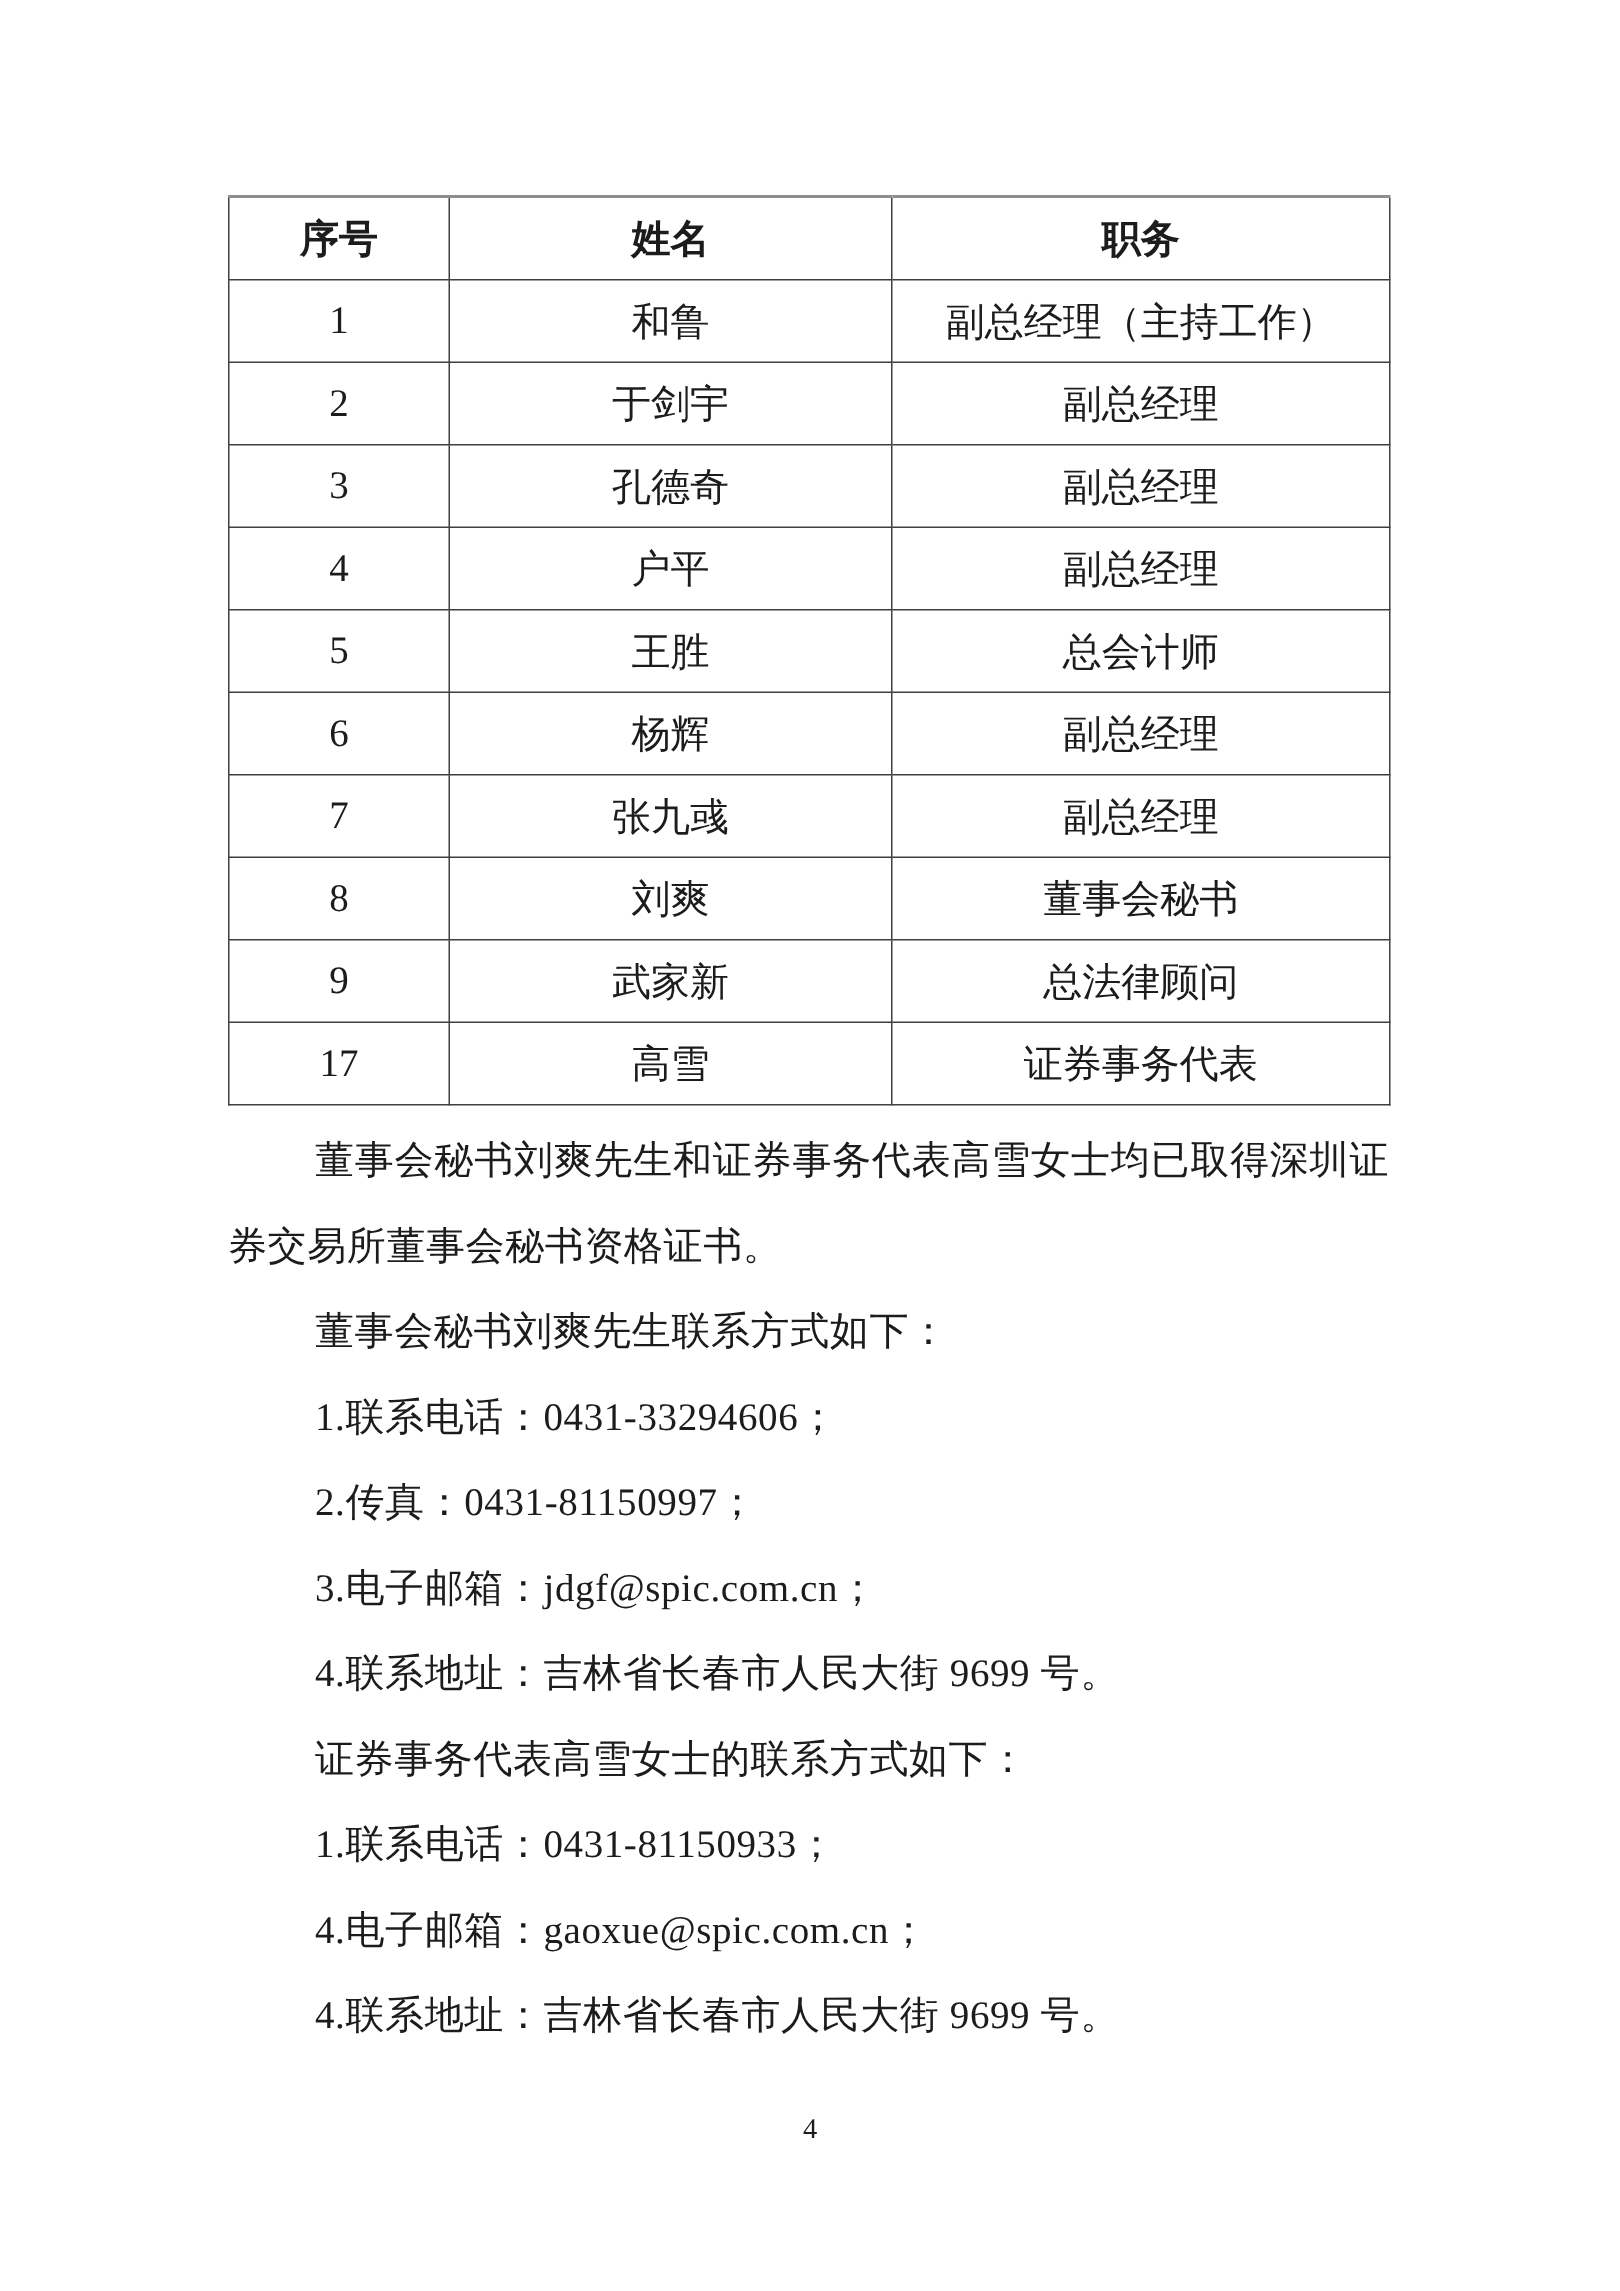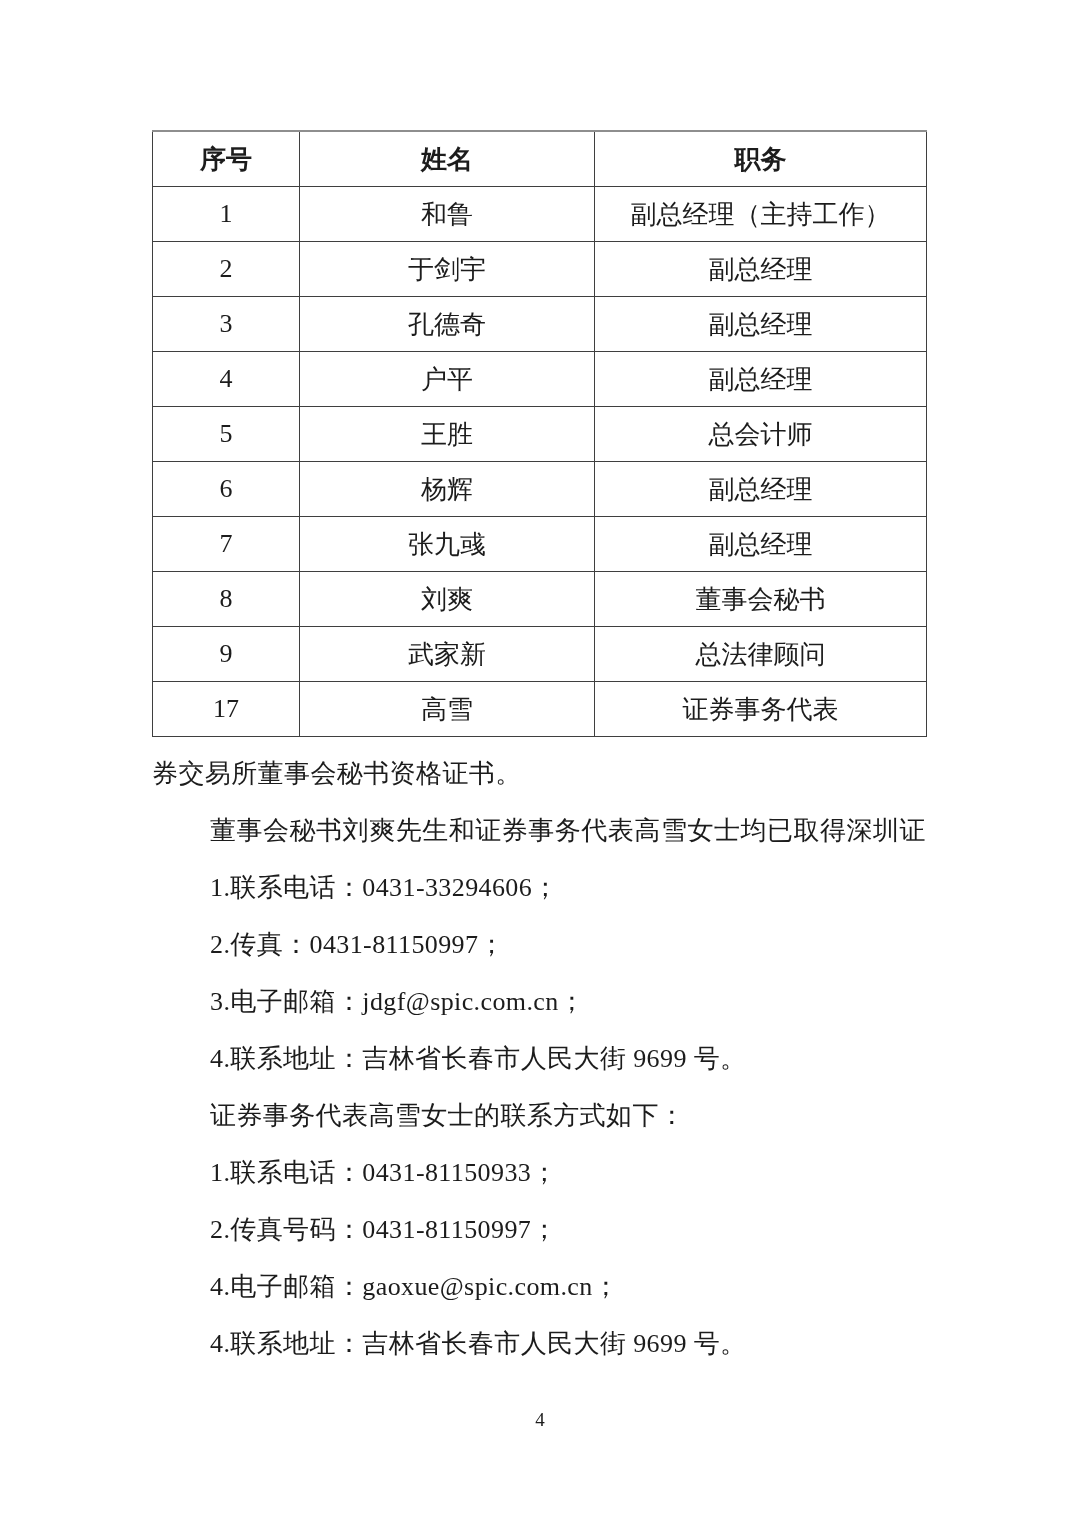--- a/index.html
+++ b/index.html
@@ -132,28 +132,28 @@
         </tr>
         <tr>
           <td>17</td>
           <td>高雪</td>
           <td>证券事务代表</td>
         </tr>
       </tbody>
     </table>
 
     <div class="bodytext">
+      <div class="line indent stretch">董事会秘书刘爽先生和证券事务代表高雪女士均已取得深圳证</div>
       <div class="line">券交易所董事会秘书资格证书。</div>
-      <div class="line indent stretch">董事会秘书刘爽先生和证券事务代表高雪女士均已取得深圳证</div>
+      <div class="line indent">董事会秘书刘爽先生联系方式如下：</div>
       <div class="line indent">1.联系电话：0431-33294606；</div>
       <div class="line indent">2.传真：0431-81150997；</div>
       <div class="line indent">3.电子邮箱：jdgf@spic.com.cn；</div>
       <div class="line indent">4.联系地址：吉林省长春市人民大街 9699 号。</div>
       <div class="line indent">证券事务代表高雪女士的联系方式如下：</div>
       <div class="line indent">1.联系电话：0431-81150933；</div>
-      <div class="line indent">2.传真号码：0431-81150997；</div>
       <div class="line indent">4.电子邮箱：gaoxue@spic.com.cn；</div>
       <div class="line indent">4.联系地址：吉林省长春市人民大街 9699 号。</div>
     </div>
   </div>
 
   <div class="pagenum">4</div>
 </div>
 
 </body></html>

